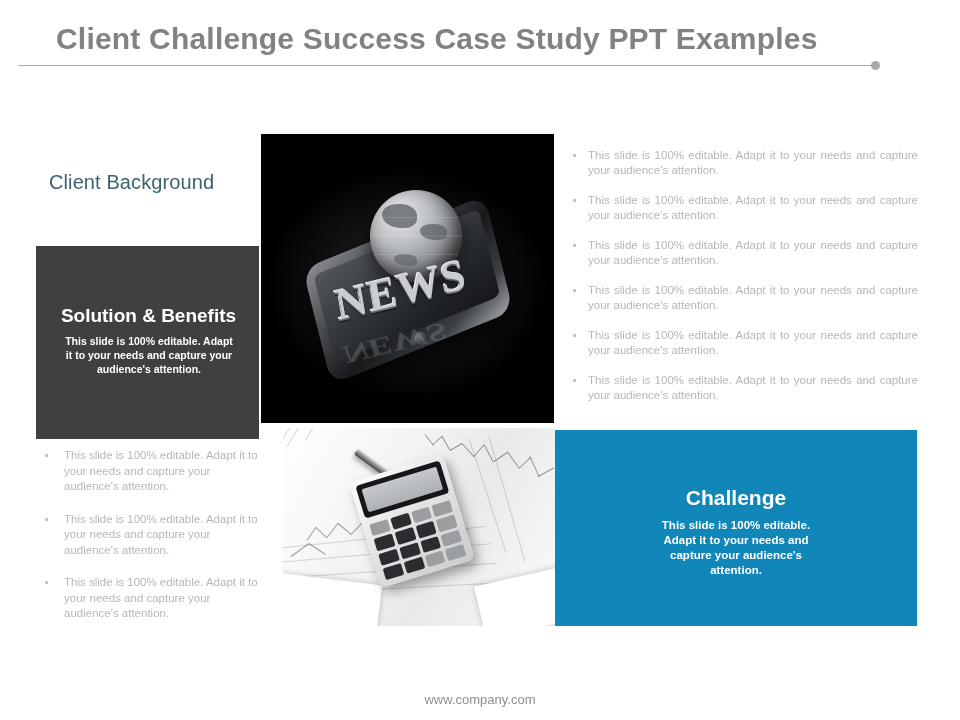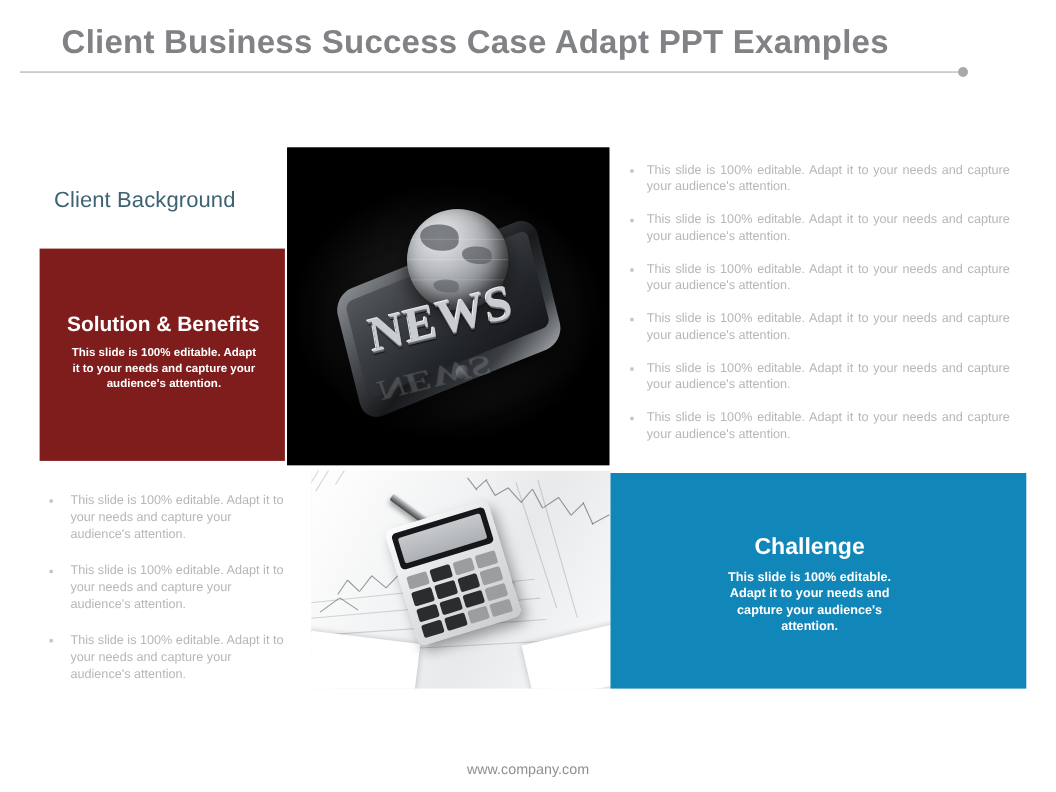--- a/index.html
+++ b/index.html
@@ -58,24 +58,24 @@
     width: 215px;
     font-size: 20px;
     color: #3d6272;
     letter-spacing: 0.1px;
   }
 
   
   .solution-panel {
     position: absolute;
     left: 36px;
-    top: 226px;
+    top: 246px;
     width: 223px;
     height: 193px;
-    background: #7f1d1d;
+    background: #404040;
   }
   .solution-heading {
     position: absolute;
     left: 0;
     top: 59px;
     width: 225px;
     text-align: center;
     font-size: 19px;
     font-weight: bold;
     color: #ffffff;
@@ -349,21 +349,20 @@
   }
 
   
   .challenge-panel {
     position: absolute;
     left: 555px;
     top: 430px;
     width: 362px;
     height: 196px;
     background: #1186b8;
-    padding-left: 16px;
   }
   .challenge-heading {
     position: absolute;
     left: 0;
     top: 56px;
     width: 362px;
     text-align: center;
     font-size: 21px;
     font-weight: bold;
     color: #ffffff;
@@ -389,21 +388,21 @@
     text-align: center;
     font-size: 13px;
     color: #8d8f92;
   }
 </style>
 </head>
 <body>
 
 <div class="slide">
 
-  <div class="slide-title">Client Business Success Case Adapt PPT Examples</div>
+  <div class="slide-title">Client Challenge Success Case Study PPT Examples</div>
   <div class="title-rule"></div>
   <div class="title-rule-dot"></div>
 
   <div class="client-background-heading">Client Background</div>
 
   <div class="solution-panel">
     <div class="solution-heading">Solution &amp; Benefits</div>
     <div class="solution-body">This slide is 100% editable. Adapt it to your needs and capture your audience's attention.</div>
   </div>
 

